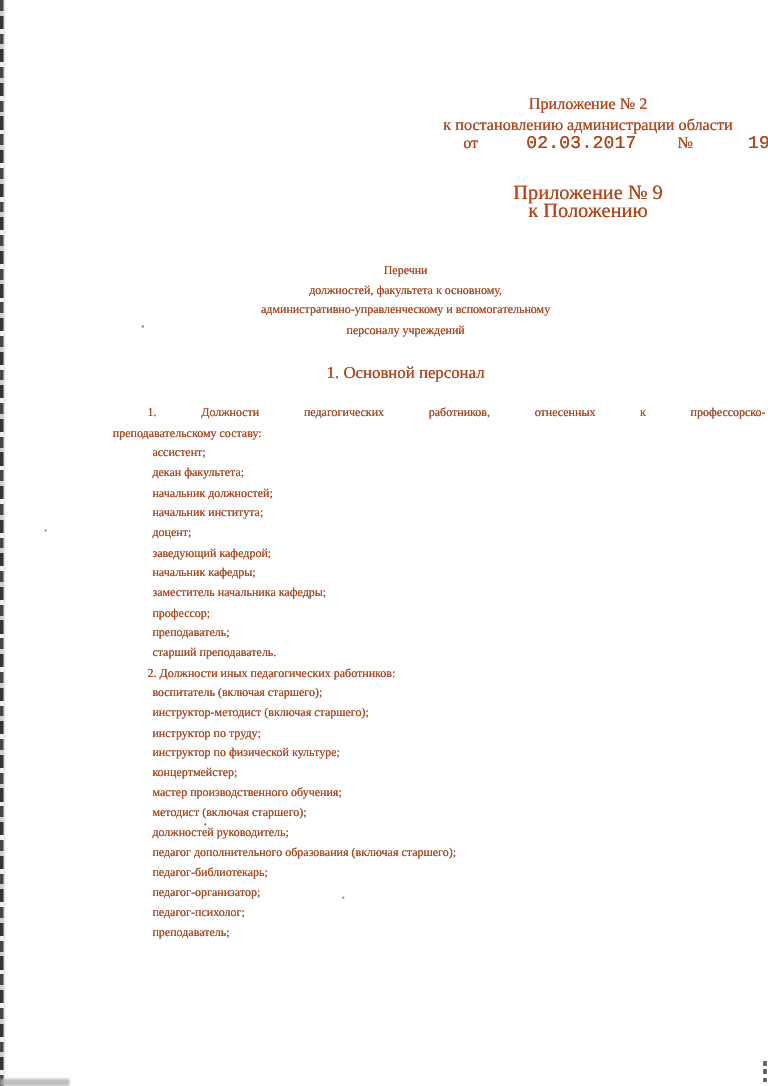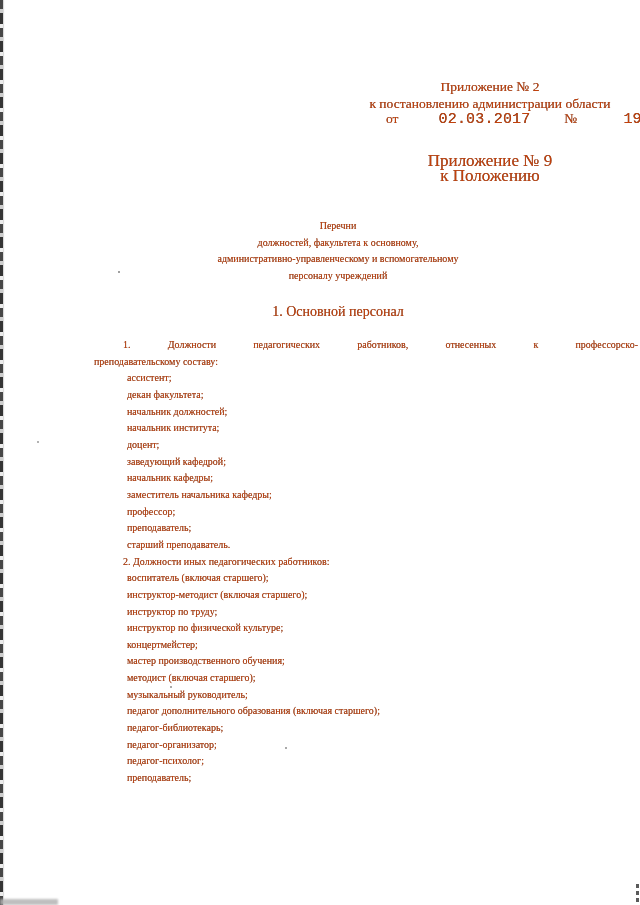--- a/index.html
+++ b/index.html
@@ -145,21 +145,21 @@
 
     <div class="para-indent">2. Должности иных педагогических работников:</div>
 
     <div class="list-item">воспитатель (включая старшего);</div>
     <div class="list-item">инструктор-методист (включая старшего);</div>
     <div class="list-item">инструктор по труду;</div>
     <div class="list-item">инструктор по физической культуре;</div>
     <div class="list-item">концертмейстер;</div>
     <div class="list-item">мастер производственного обучения;</div>
     <div class="list-item">методист (включая старшего);</div>
-    <div class="list-item">музыкальный руководитель;</div>
+    <div class="list-item">должностей руководитель;</div>
     <div class="list-item">педагог дополнительного образования (включая старшего);</div>
     <div class="list-item">педагог-библиотекарь;</div>
     <div class="list-item">педагог-организатор;</div>
     <div class="list-item">педагог-психолог;</div>
     <div class="list-item">преподаватель;</div>
   </div>
 
 </div>
 
 </body></html>

